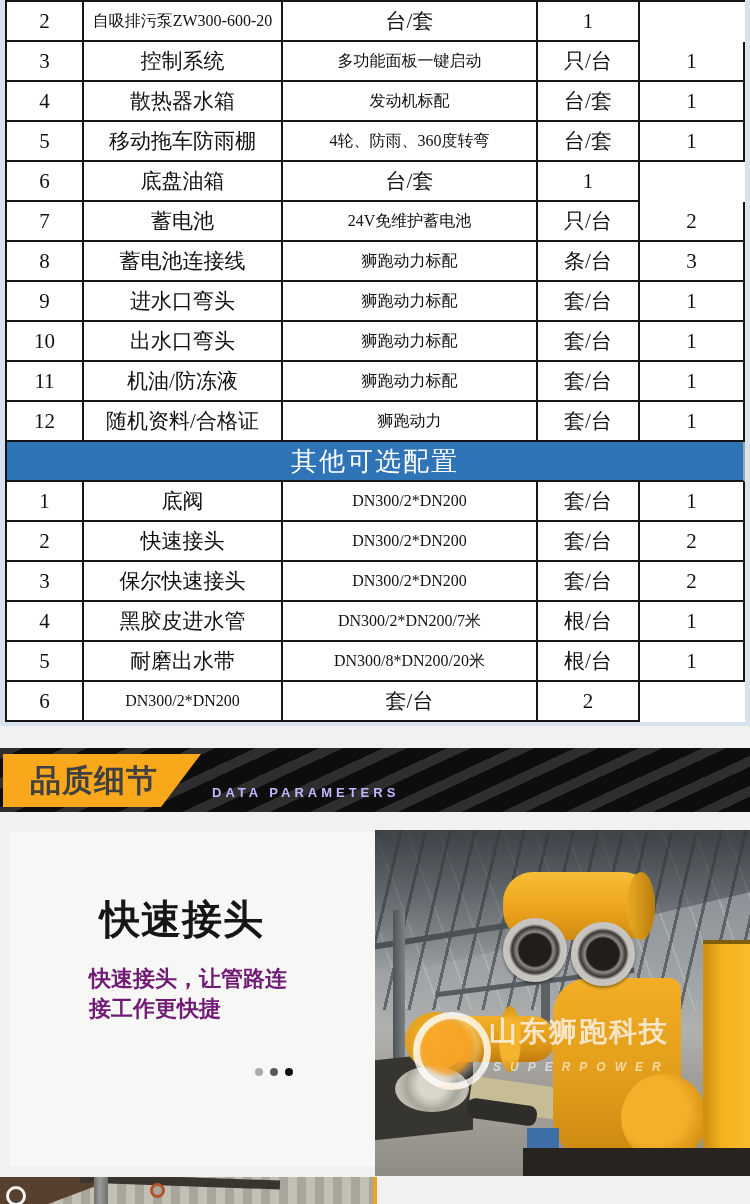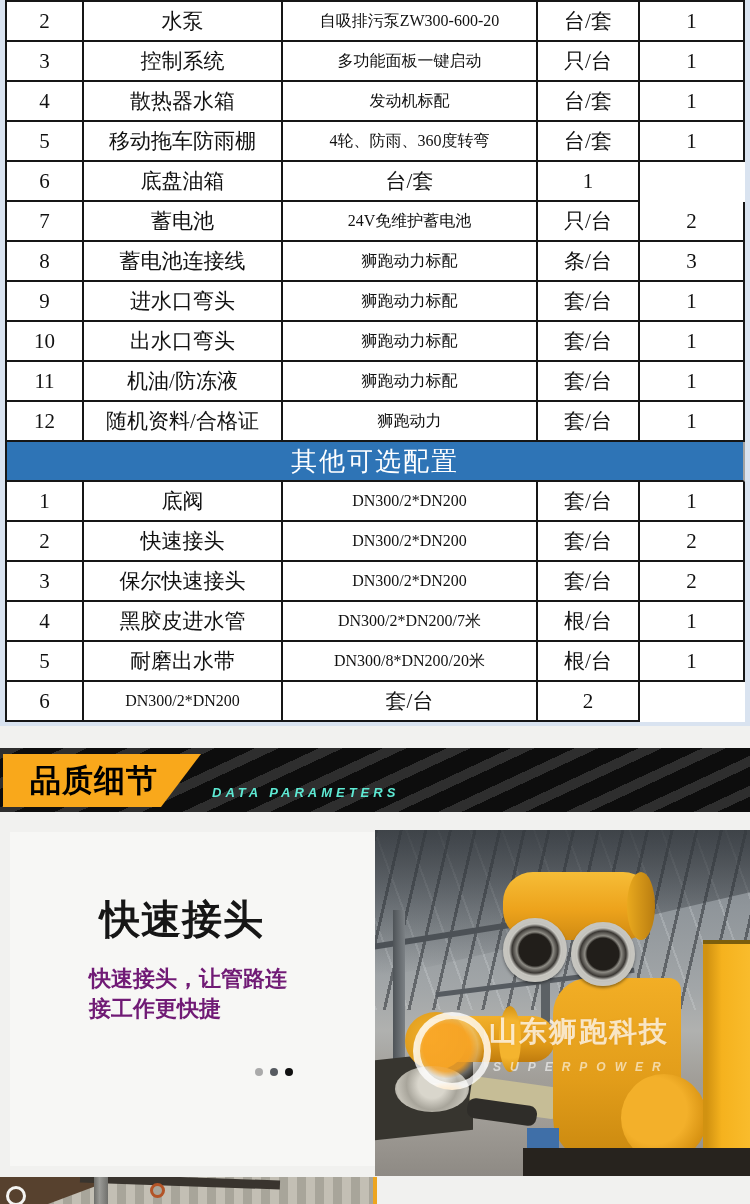--- a/index.html
+++ b/index.html
@@ -21,23 +21,23 @@
         display:flex;align-items:center;justify-content:center;}
 
   
   .banner{position:absolute;left:0;top:748px;width:750px;height:64px;background:#0d0d0d;overflow:hidden;}
   .banner-stripes{position:absolute;inset:0;
       background:repeating-linear-gradient(155deg,#2e2e2e 0 10px,#0d0d0d 10px 27px);}
   .banner-badge{position:absolute;left:3px;top:6px;width:198px;height:53px;background:#f9a81b;
       clip-path:polygon(0 0,100% 0,calc(100% - 40px) 100%,0 100%);
       display:flex;align-items:center;
       font-family:"Liberation Sans","DejaVu Sans",sans-serif;}
-  .banner-badge span{padding-left:27px;font-size:31px;font-weight:bold;color:#000000;letter-spacing:1px;}
-  .banner-en{position:absolute;left:212px;top:37px;color:#5eead4;font-size:13px;font-weight:bold;
-      letter-spacing:4px;font-family:"Liberation Sans","DejaVu Sans",sans-serif;font-style:italic;}
+  .banner-badge span{padding-left:27px;font-size:31px;font-weight:bold;color:#404040;letter-spacing:1px;}
+  .banner-en{position:absolute;left:212px;top:37px;color:#c4b5fd;font-size:13px;font-weight:bold;
+      letter-spacing:4px;font-family:"Liberation Sans","DejaVu Sans",sans-serif;}
 
   
   .panel{position:absolute;left:10px;top:832px;width:365px;height:334px;background:#f7f7f5;
          font-family:"Liberation Sans","DejaVu Sans",sans-serif;}
   .feature-heading{position:absolute;left:90px;top:60px;margin:0;font-size:40px;font-weight:bold;
          color:#161616;letter-spacing:1px;}
   .feature-desc{position:absolute;left:72px;top:125px;width:218px;margin:7px;font-size:22px;
          font-weight:600;line-height:30px;color:#701a75;}
   .dots{position:absolute;left:245px;top:236px;display:flex;gap:7px;}
   .dot{width:8px;height:8px;border-radius:50%;}
@@ -120,21 +120,20 @@
 
 <div class="page">
 
   <section class="spec-wrap">
     <div class="spec-table">
 
       <div>
 
           <div class="tr">
             <div class="td c0">2</div>
-            <div class="td c1">水泵</div>
             <div class="td c2">自吸排污泵ZW300-600-20</div>
             <div class="td c3">台/套</div>
             <div class="td c4">1</div>
           </div>
 
           <div class="tr">
             <div class="td c0">3</div>
             <div class="td c1">控制系统</div>
             <div class="td c2">多功能面板一键启动</div>
             <div class="td c3">只/台</div>

